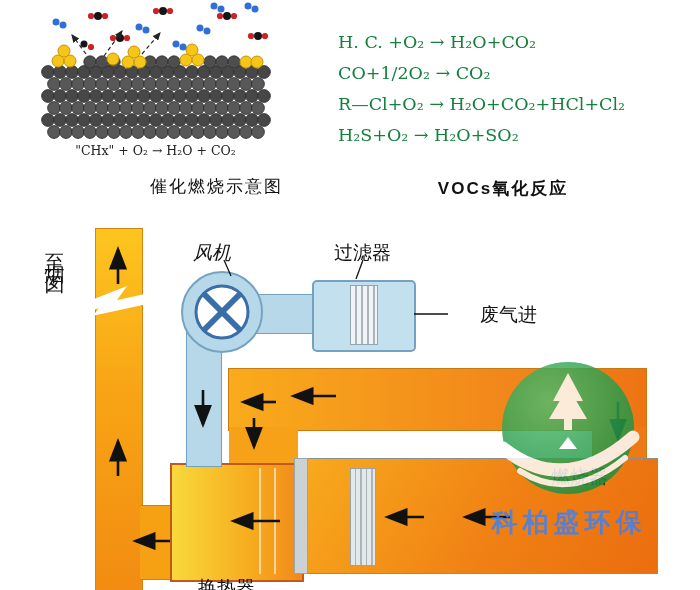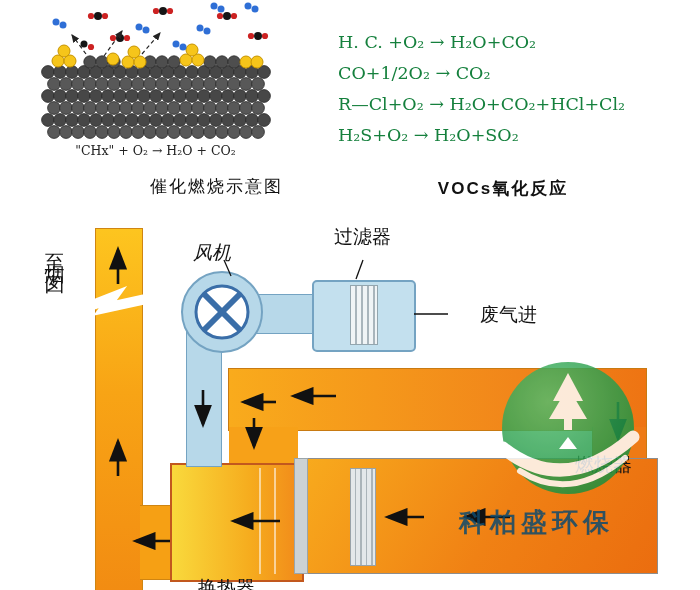--- a/index.html
+++ b/index.html
@@ -50,33 +50,33 @@
   .filter-box{left:312px;top:280px;width:100px;height:68px;background:#c3e0ee;
     border:2px solid #74a3c2;border-radius:5px;}
   .filter-strip{left:350px;top:285px;width:26px;height:58px;
     background:repeating-linear-gradient(90deg,#f0f4f6 0 4px,#a9b5bc 4px 6px);
     border:1px solid #93a5ae;}
   
   .dlabel{font-size:19px;color:#141414;white-space:nowrap;z-index:6;}
   .lbl-chimney{left:42px;top:238px;font-size:20px;writing-mode:vertical-rl;
     text-orientation:upright;letter-spacing:10px;}
   .lbl-fan{left:193px;top:240px;font-style:italic;}
-  .lbl-filter{left:334px;top:224px;}
+  .lbl-filter{left:334px;top:240px;}
   .lbl-waste{left:452px;top:302px;margin-left:28px;}
-  .lbl-burner{left:551px;top:452px;margin-left:24px;}
+  .lbl-burner{left:551px;top:464px;}
   .lbl-hx{left:198px;top:575px;}
   
   #deco{position:absolute;left:0;top:0;z-index:5;pointer-events:none;}
   .equip{z-index:1;}
   
   .watermark{left:465px;top:345px;width:205px;height:200px;z-index:9;opacity:.84;}
   .wm-brand{position:absolute;left:0;top:138px;width:205px;text-align:center;
     color:#2fa14b;font-weight:bold;font-size:20px;letter-spacing:4px;white-space:nowrap;}
-  .wm-company{position:absolute;left:-6px;top:160px;width:220px;text-align:left;
-    color:#0c4a6e;font-weight:bold;font-size:26px;letter-spacing:5px;white-space:nowrap;}
+  .wm-company{position:absolute;left:-6px;top:160px;width:220px;text-align:center;
+    color:#3b82f6;font-weight:bold;font-size:26px;letter-spacing:5px;white-space:nowrap;}
 </style>
 </head>
 <body>
 
 <div id="app">
 
   <div class="abs cat-caption">"CHx" + O₂ → H₂O + CO₂</div>
   <div class="abs cat-title">催化燃烧示意图</div>
 
   <div class="abs eq-block">

